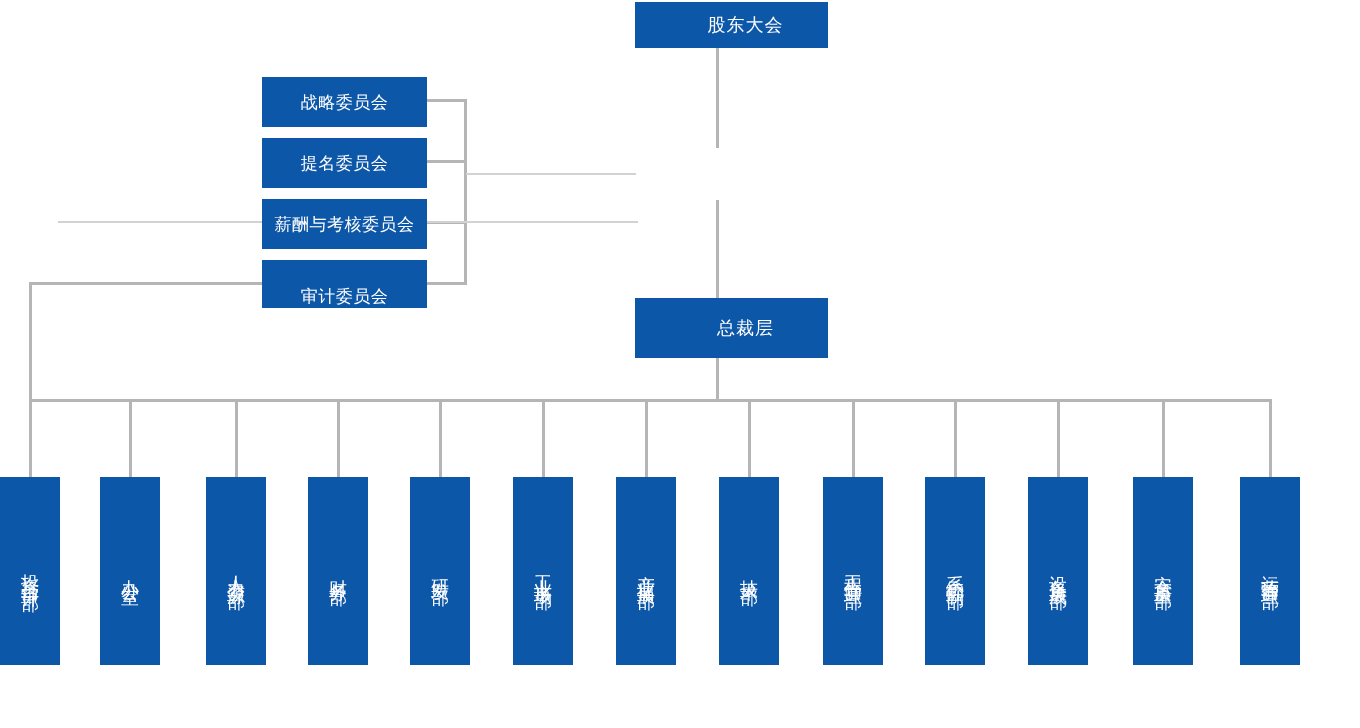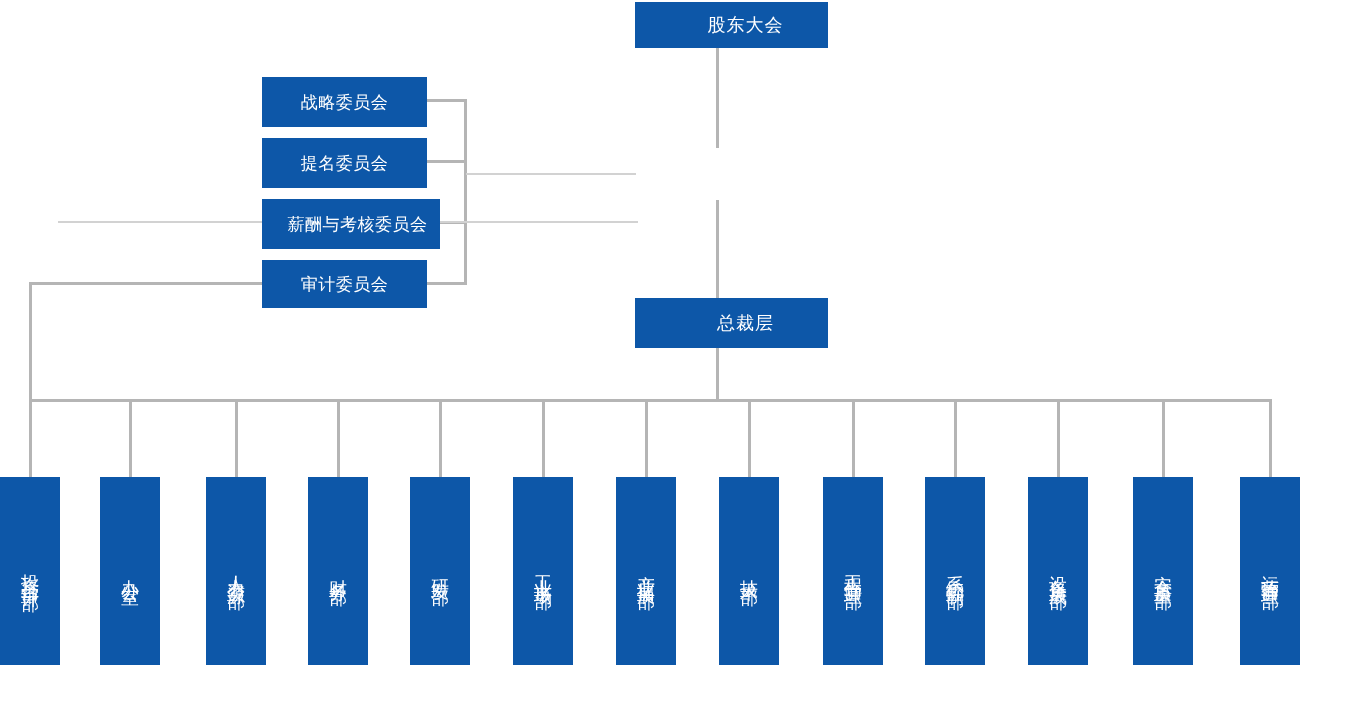--- a/index.html
+++ b/index.html
@@ -94,34 +94,34 @@
   <div class="line" style="left:748px; top:399px; width:3px; height:78px;"></div>
   <div class="line" style="left:852px; top:399px; width:3px; height:78px;"></div>
   <div class="line" style="left:954px; top:399px; width:3px; height:78px;"></div>
   <div class="line" style="left:1057px; top:399px; width:3px; height:78px;"></div>
   <div class="line" style="left:1162px; top:399px; width:3px; height:78px;"></div>
   <div class="line" style="left:1269px; top:399px; width:3px; height:78px;"></div>
 
   <div class="box center-col" style="top:2px; height:46px;">
     <span>股东大会</span>
   </div>
-  <div class="box center-col" style="top:298px; height:50px;">
+  <div class="box center-col" style="top:298px; height:60px;">
     <span>总裁层</span>
   </div>
 
   <div class="box committee" style="top:77px;">
     <span>战略委员会</span>
   </div>
   <div class="box committee" style="top:138px;">
     <span>提名委员会</span>
   </div>
-  <div class="box committee" style="top:199px;padding-left:13px;">
+  <div class="box committee" style="top:199px;">
     <span>薪酬与考核委员会</span>
   </div>
-  <div class="box committee" style="top:260px; height:48px;">
+  <div class="box committee" style="top:260px; height:48px;align-items:flex-end;">
     <span>审计委员会</span>
   </div>
 
   <div class="dept" style="left:0px;">
     <span>投资与审计部</span>
   </div>
   <div class="dept" style="left:100px;">
     <span>办公室</span>
   </div>
   <div class="dept" style="left:206px;">

